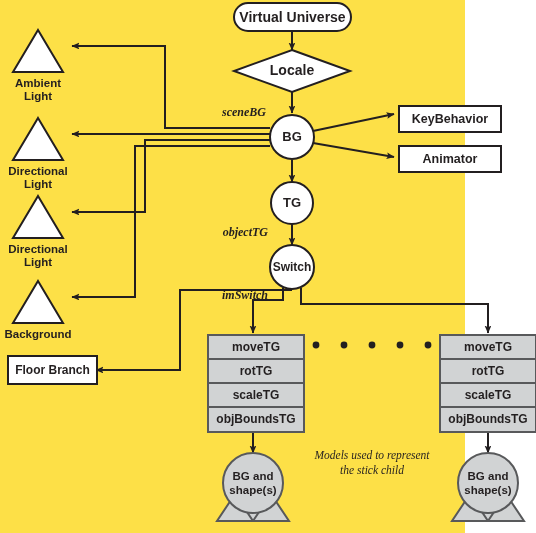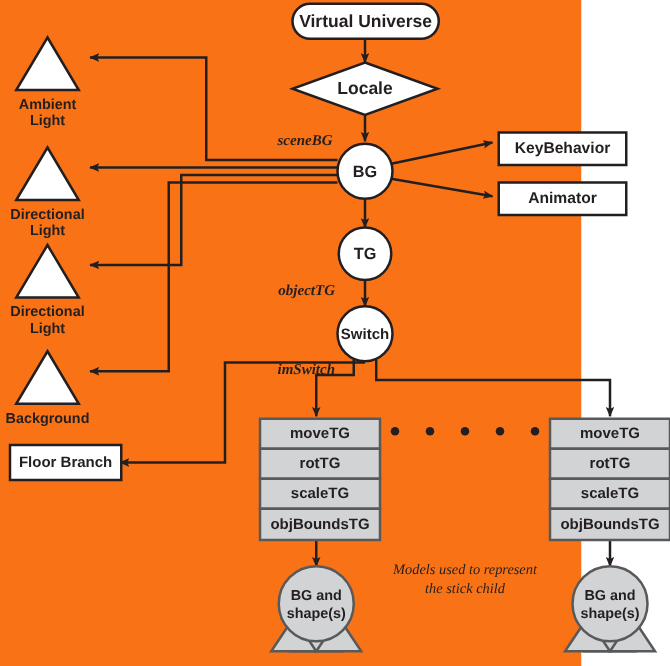--- a/index.html
+++ b/index.html
@@ -10,21 +10,21 @@
   body {
     width: 536px;
     height: 533px;
     font-family: "Liberation Sans", sans-serif;
     overflow: hidden;
   }
   #diagram-root {
     position: relative;
     width: 465px;
     height: 533px;
-    background: #f97316;
+    background: #fde047;
   }
   #scene-graph-svg {
     position: absolute;
     top: 0;
     left: 0;
     width: 536px;
     height: 533px;
   }
   .node-label {
     font-family: "Liberation Sans", sans-serif;

